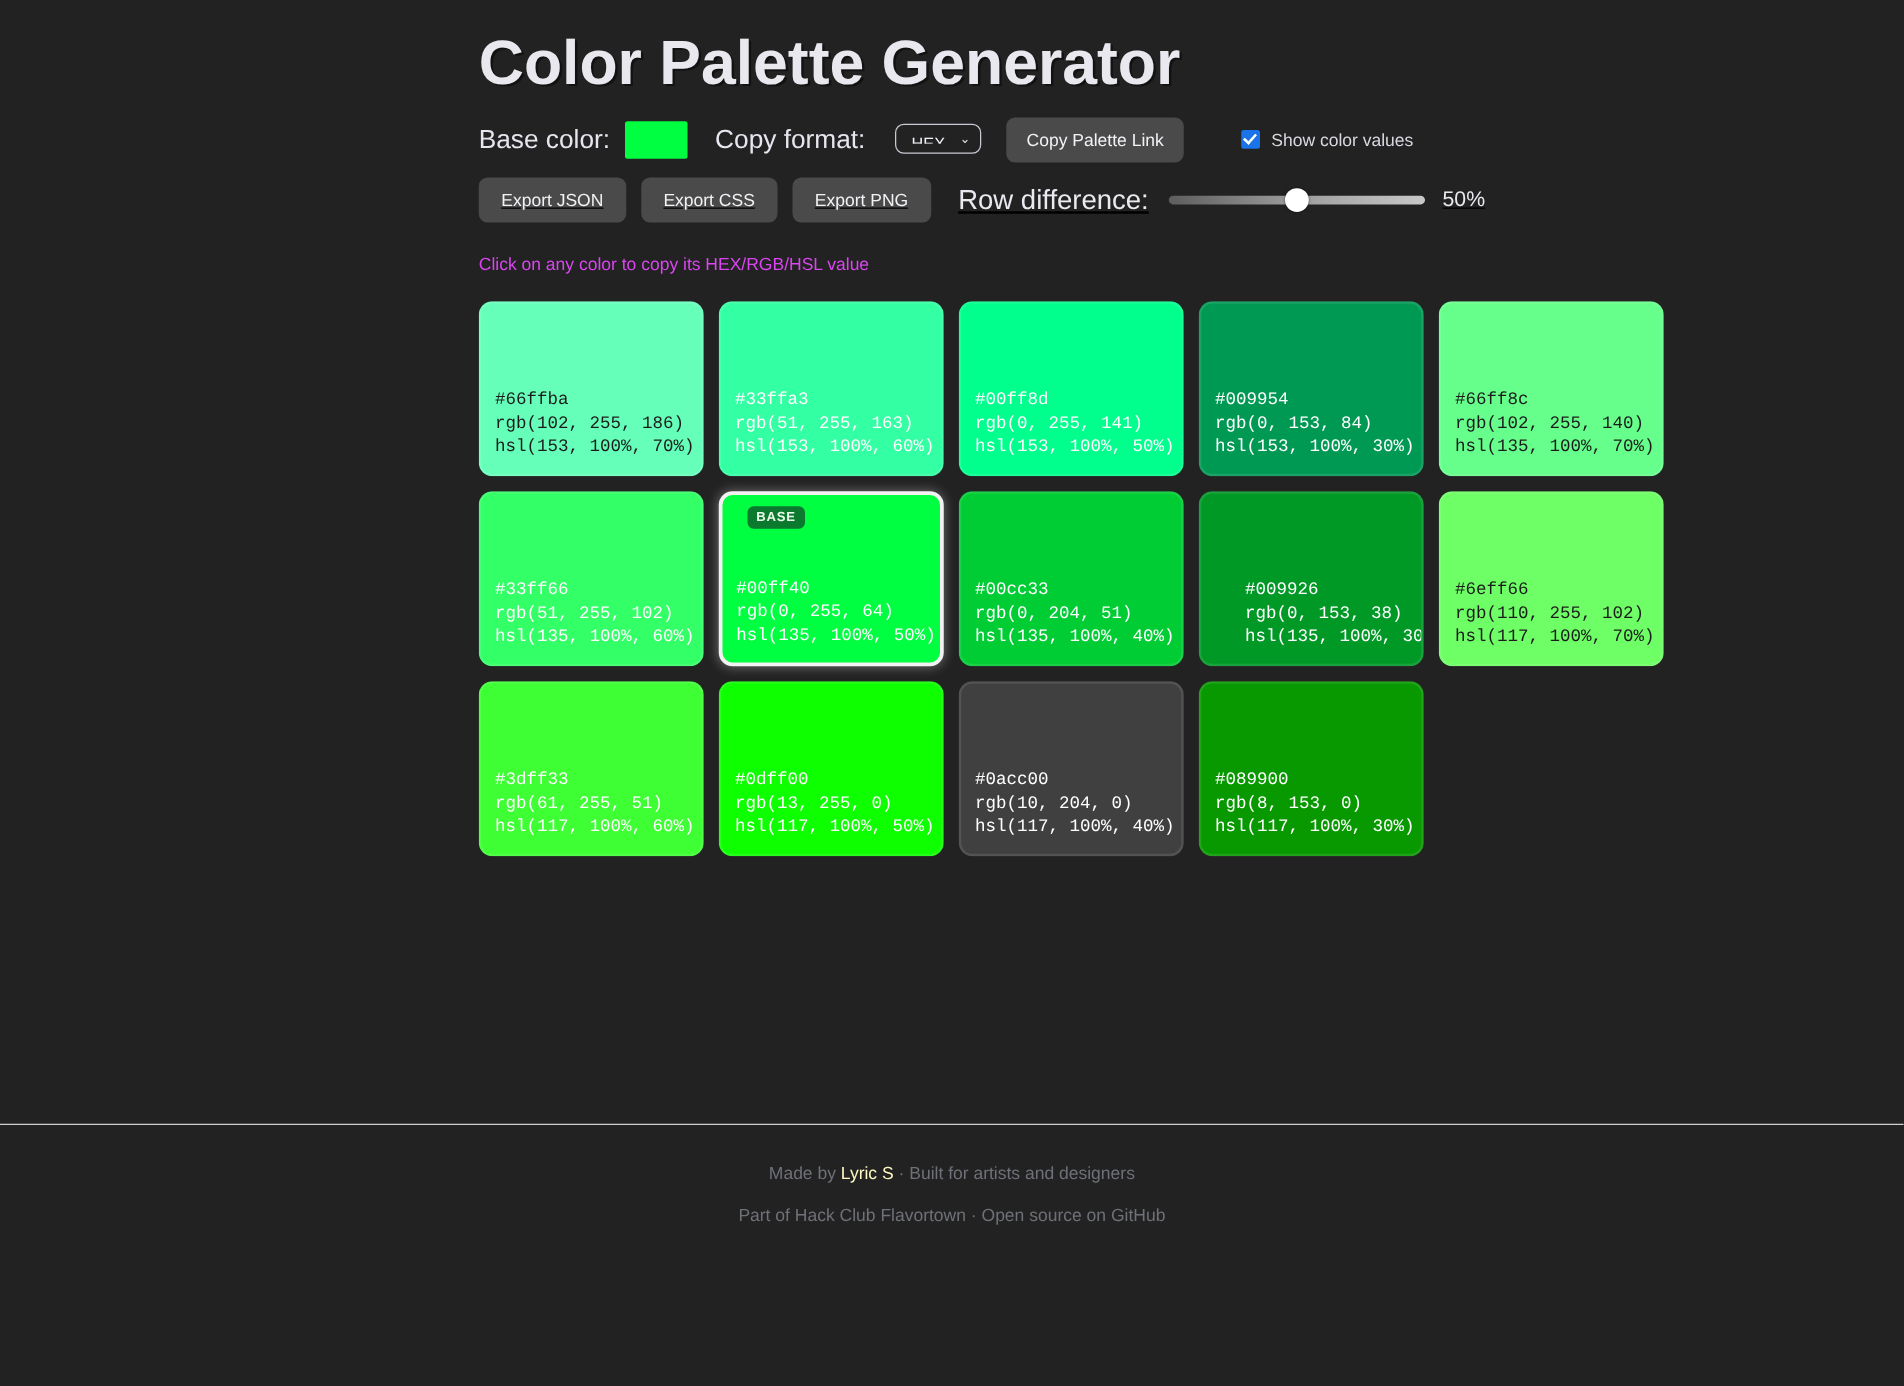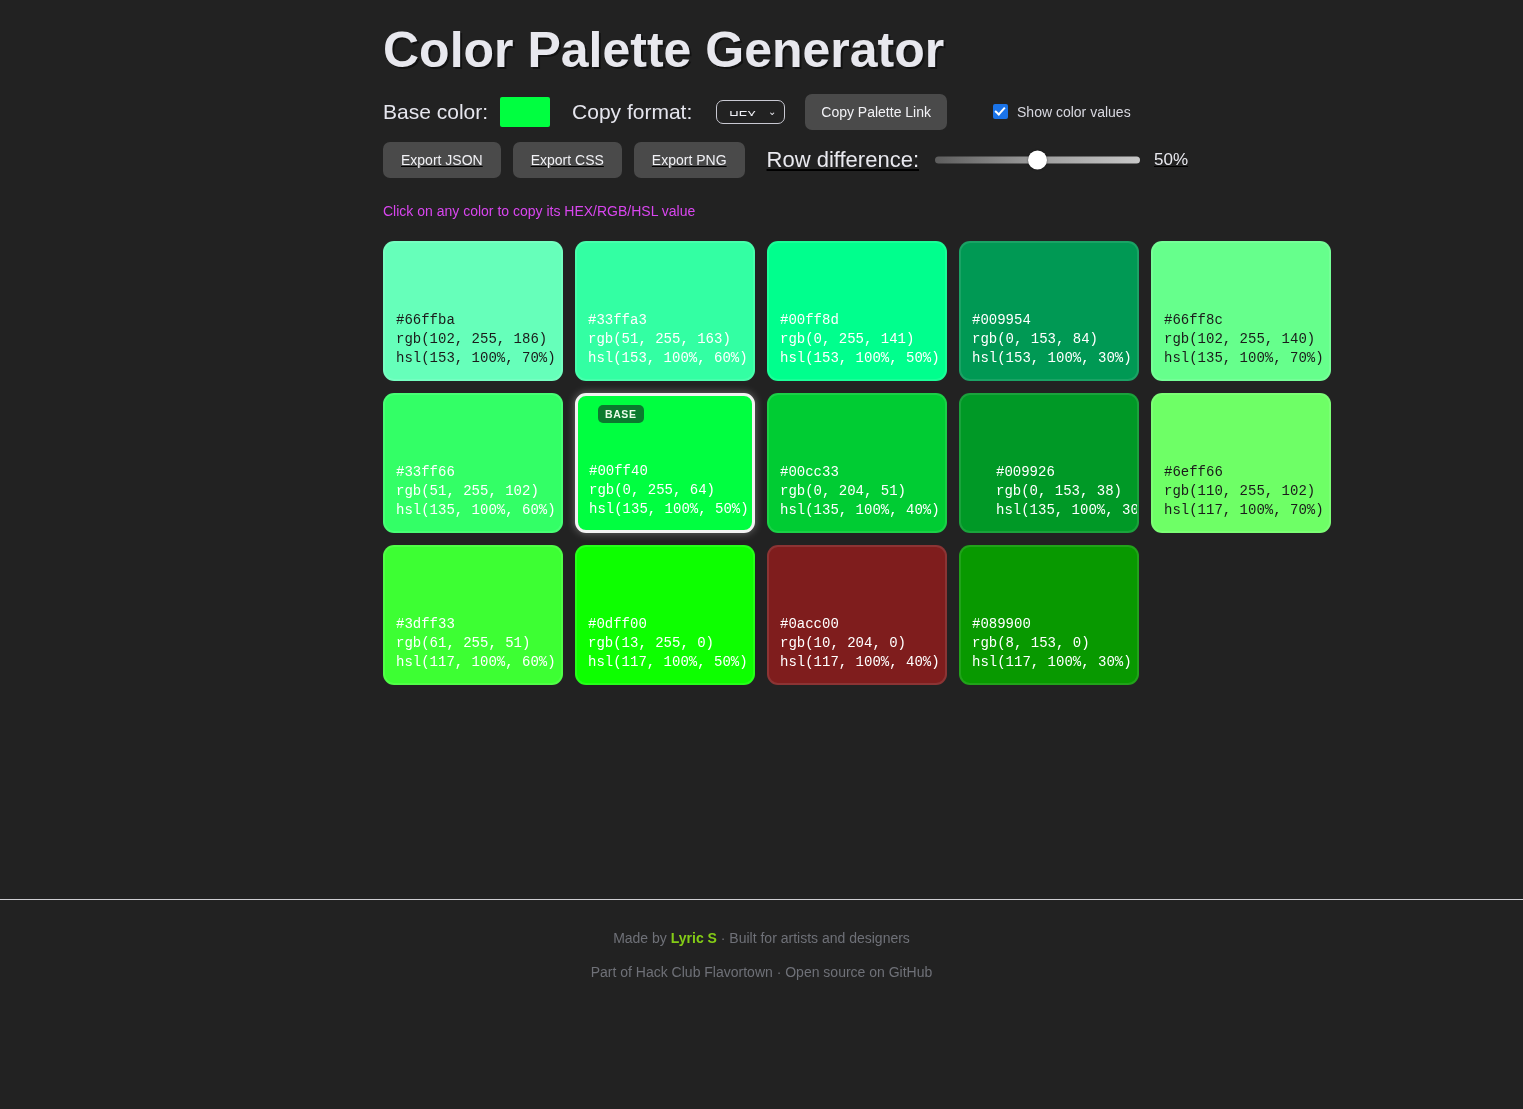--- a/index.html
+++ b/index.html
@@ -246,21 +246,21 @@
     left: 0;
     top: 930px;
     width: 1523px;
     text-align: center;
   }
   .footer-line {
     font-size: 14px;
     color: #6f7178;
     margin: 0 0 18px 0;
   }
-  .footer-line b { color: #84cc16; font-weight: bold; }
+  .footer-line b { color: #fef9c3; font-weight: normal; }
 </style>
 </head>
 <body>
 
 <div class="page">
   <div class="content">
 
     <h1 class="app-title">Color Palette Generator</h1>
 
     <div class="controls-row">
@@ -375,21 +375,21 @@
             <div>hsl(117, 100%, 60%)</div>
           </div>
         </div>
         <div class="swatch light-text" style="background: rgb(13, 255, 0);">
           <div class="vals">
             <div>#0dff00</div>
             <div>rgb(13, 255, 0)</div>
             <div>hsl(117, 100%, 50%)</div>
           </div>
         </div>
-        <div class="swatch light-text" style="background: #7f1d1d;">
+        <div class="swatch light-text" style="background: #404040;">
           <div class="vals">
             <div>#0acc00</div>
             <div>rgb(10, 204, 0)</div>
             <div>hsl(117, 100%, 40%)</div>
           </div>
         </div>
         <div class="swatch light-text" style="background: rgb(8, 153, 0);">
           <div class="vals">
             <div>#089900</div>
             <div>rgb(8, 153, 0)</div>

